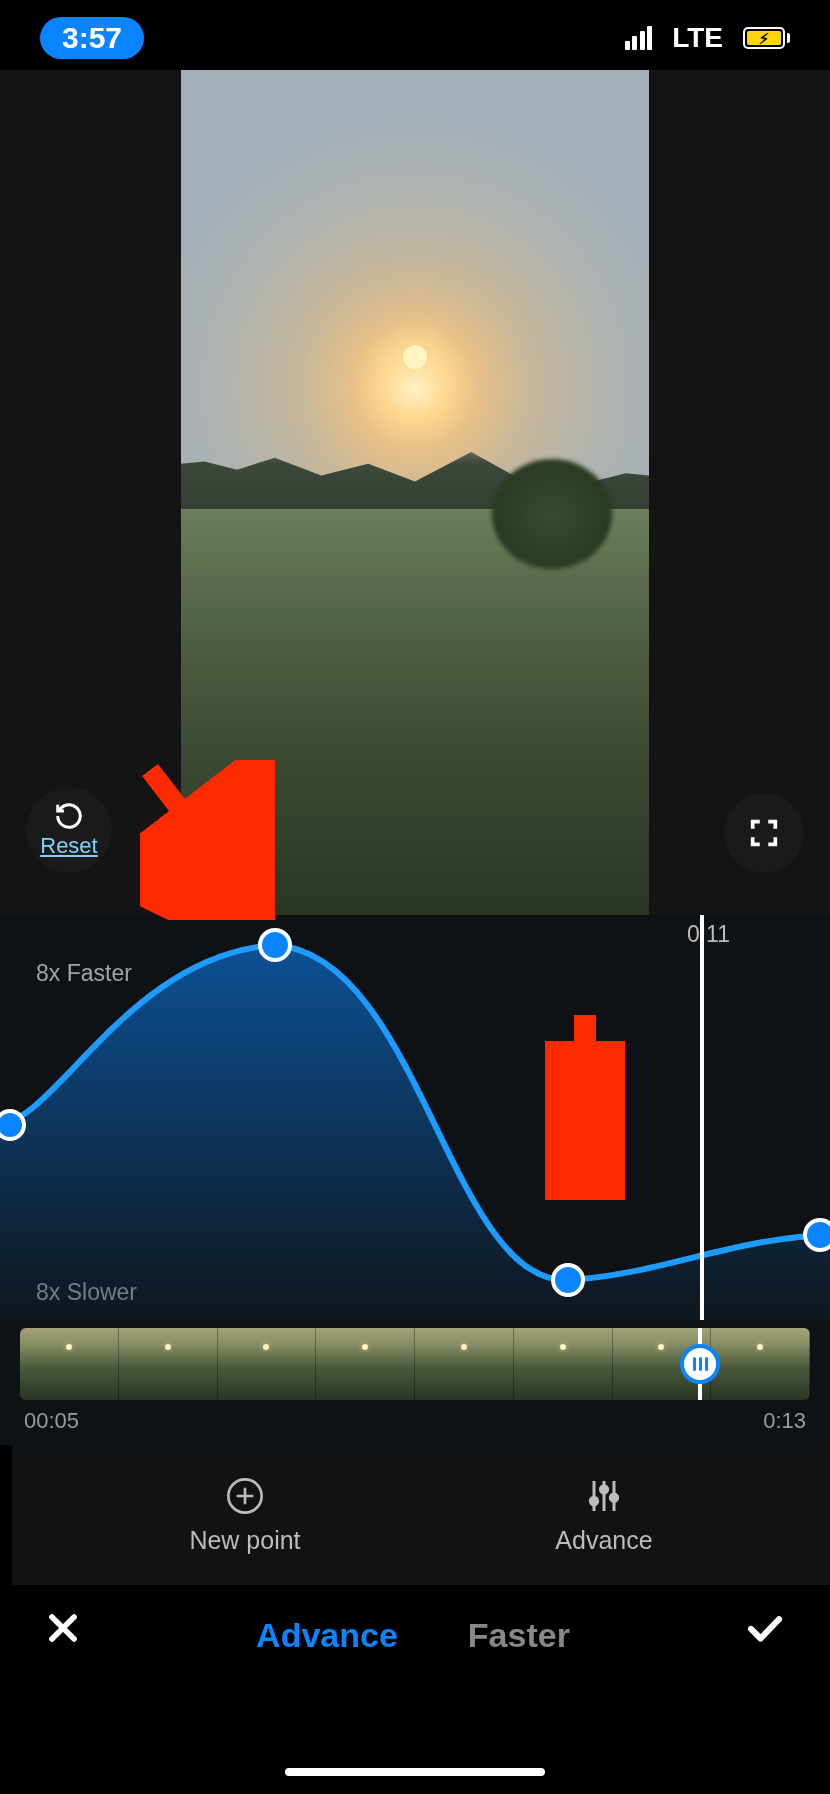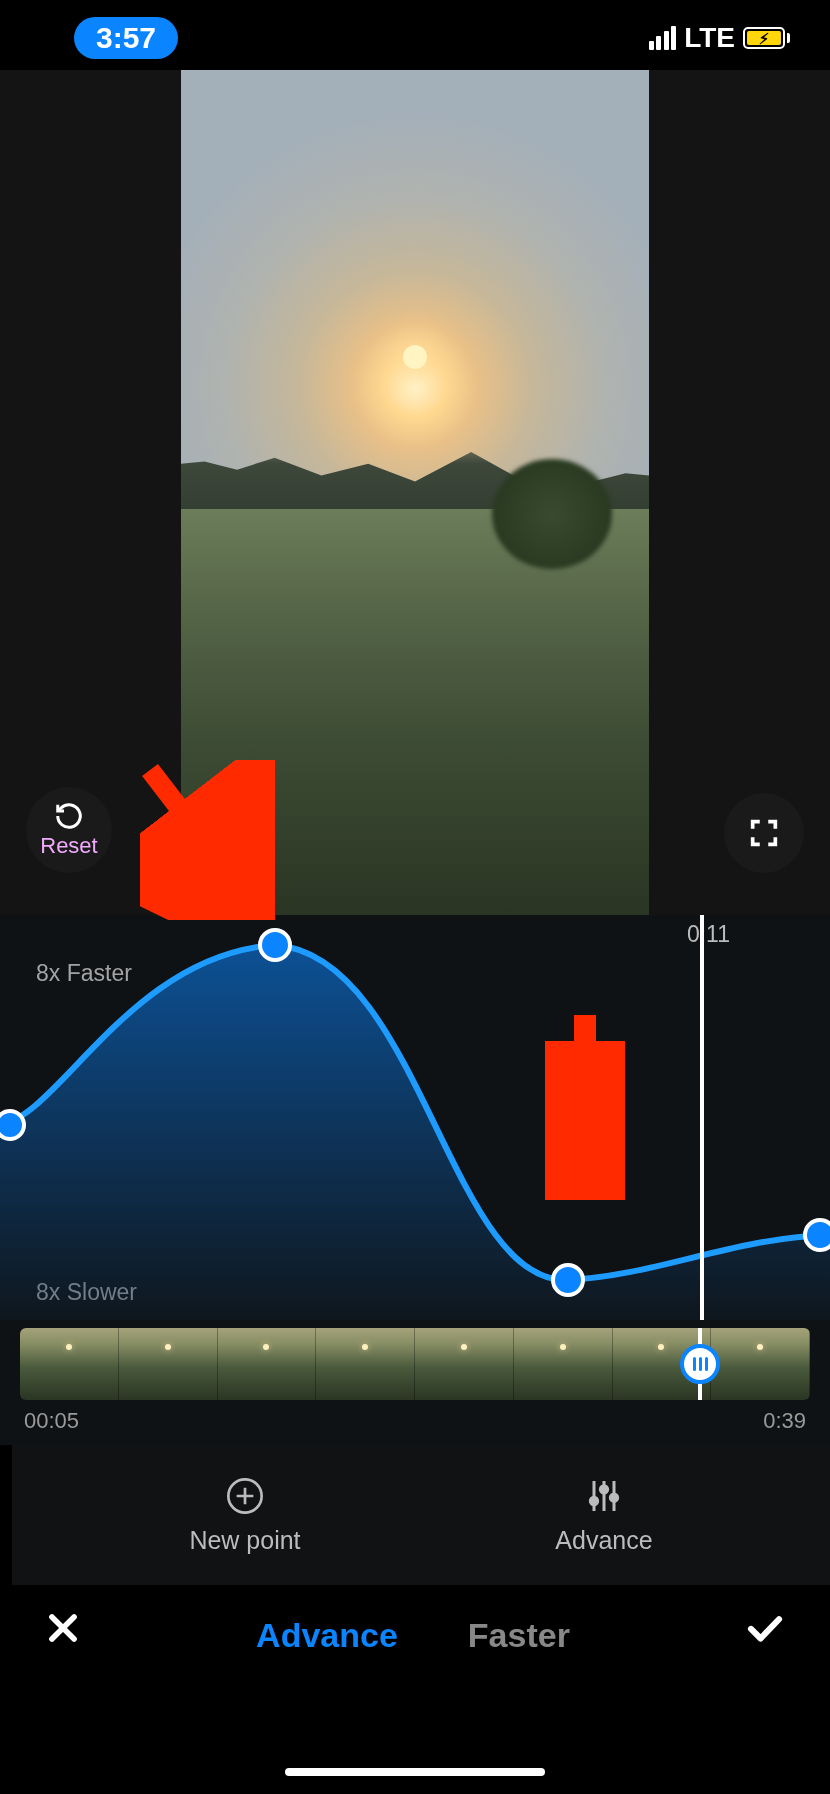--- a/index.html
+++ b/index.html
@@ -13,34 +13,33 @@
       position: relative;
       border-radius: 48px;
     }
     
     .status-bar {
       display: flex;
       justify-content: space-between;
       align-items: center;
       padding: 14px 40px 8px 40px;
       height: 70px;
-      margin-left: 34px;
     }
     .time-pill {
       background: #0a84ff;
       color: #fff;
       font-size: 30px;
       font-weight: 600;
       border-radius: 24px;
       padding: 4px 22px;
     }
     .status-right {
       display: flex;
       align-items: center;
-      gap: 8px;
+      gap: 20px;
       font-size: 28px;
       font-weight: 600;
     }
     .signal-bars { display: flex; align-items: flex-end; gap: 2.5px; }
     .signal-bars span { width: 5px; background: #fff; border-radius: 1px; }
     .signal-bars span:nth-child(1){height:9px;} .signal-bars span:nth-child(2){height:14px;}
     .signal-bars span:nth-child(3){height:19px;} .signal-bars span:nth-child(4){height:24px;}
     .battery-icon { display: flex; align-items: center; }
     .battery-body {
       width: 42px; height: 22px; border: 2px solid #fff; border-radius: 5px;
@@ -72,21 +71,21 @@
     .sun { position:absolute; left:50%; top:34%; width:24px; height:24px; background:#fff4c2; border-radius:50%; transform:translate(-50%,-50%); box-shadow:0 0 30px 12px rgba(255,220,150,0.7); }
     .treeline { position:absolute; left:0; right:0; top:41%; height:14%; background:linear-gradient(180deg, rgba(60,70,55,0) 0%, #3d483b 40%, #2f3a2e 100%); clip-path: polygon(0 40%, 5% 38%, 12% 45%, 20% 35%, 30% 50%, 40% 40%, 50% 55%, 62% 30%, 72% 52%, 80% 45%, 88% 55%, 95% 48%, 100% 50%, 100% 100%, 0 100%); }
     .ground { position:absolute; left:0; right:0; top:52%; bottom:0; background:linear-gradient(180deg,#6b7d5a 0%,#556547 25%,#3e4d35 55%,#2a3523 100%); }
     .bush { position:absolute; right:8%; top:46%; width:120px; height:110px; background: radial-gradient(circle,#3a4a30 0%,#2a3a22 70%); border-radius:50%; filter:blur(2px); }
 
     .reset-btn {
       position: absolute; left: 26px; bottom: 42px; width: 86px; height: 86px;
       background: #1a1a1a; border-radius: 50%; display: flex; flex-direction: column;
       align-items: center; justify-content: center; gap: 2px;
     }
-    .reset-btn .lbl { font-size: 22px; color: #f0abfc; }
+    .reset-btn .lbl { font-size: 22px; color: #7dd3fc; text-decoration: underline; }
     .fullscreen-btn {
       position: absolute; right: 26px; bottom: 42px; width: 80px; height: 80px;
       background: #1a1a1a; border-radius: 50%; display:flex; align-items:center; justify-content:center;
     }
 
     
     .curve-editor {
       background: #0f1214;
       height: 405px;
       position: relative;
@@ -205,21 +204,21 @@
     <div class="thumb"></div>
     <div class="playhead-thumb"></div>
     <div class="playhead-knob">
         <span></span>
         <span></span>
         <span></span>
       </div>
   </div>
   <div class="time-labels">
     <span>00:05</span>
-    <span>0:39</span>
+    <span>0:13</span>
   </div>
 </div>
 
 <div class="tool-row">
   <div class="tool-item">
     <svg width="40" height="40" viewBox="0 0 24 24" fill="none" stroke="#bcbcbc" stroke-width="1.6">
         <circle cx="12" cy="12" r="10"></circle>
         <path d="M12 7v10M7 12h10"></path>
       </svg>
     <span>New point</span>

